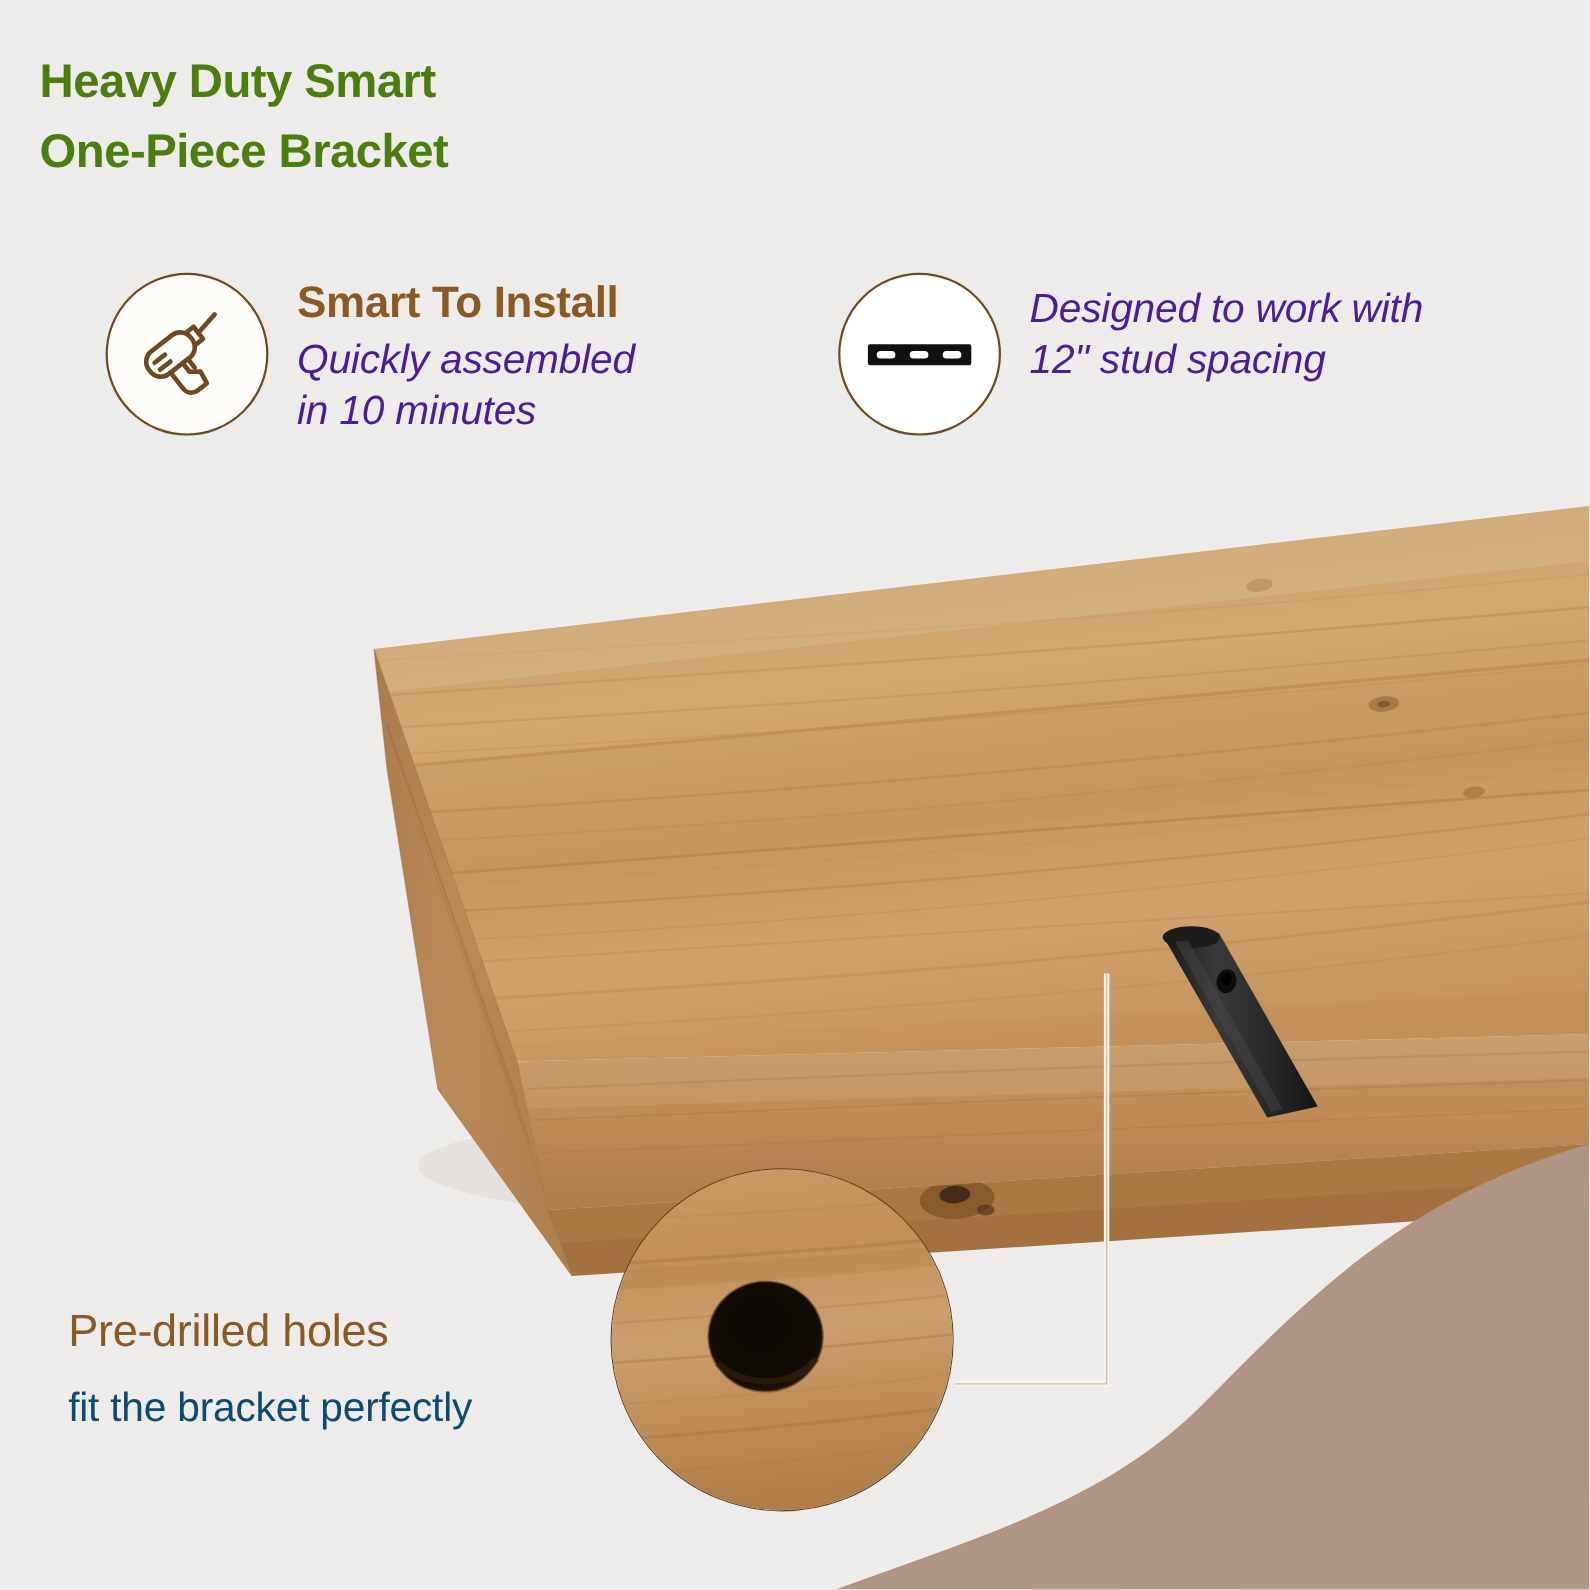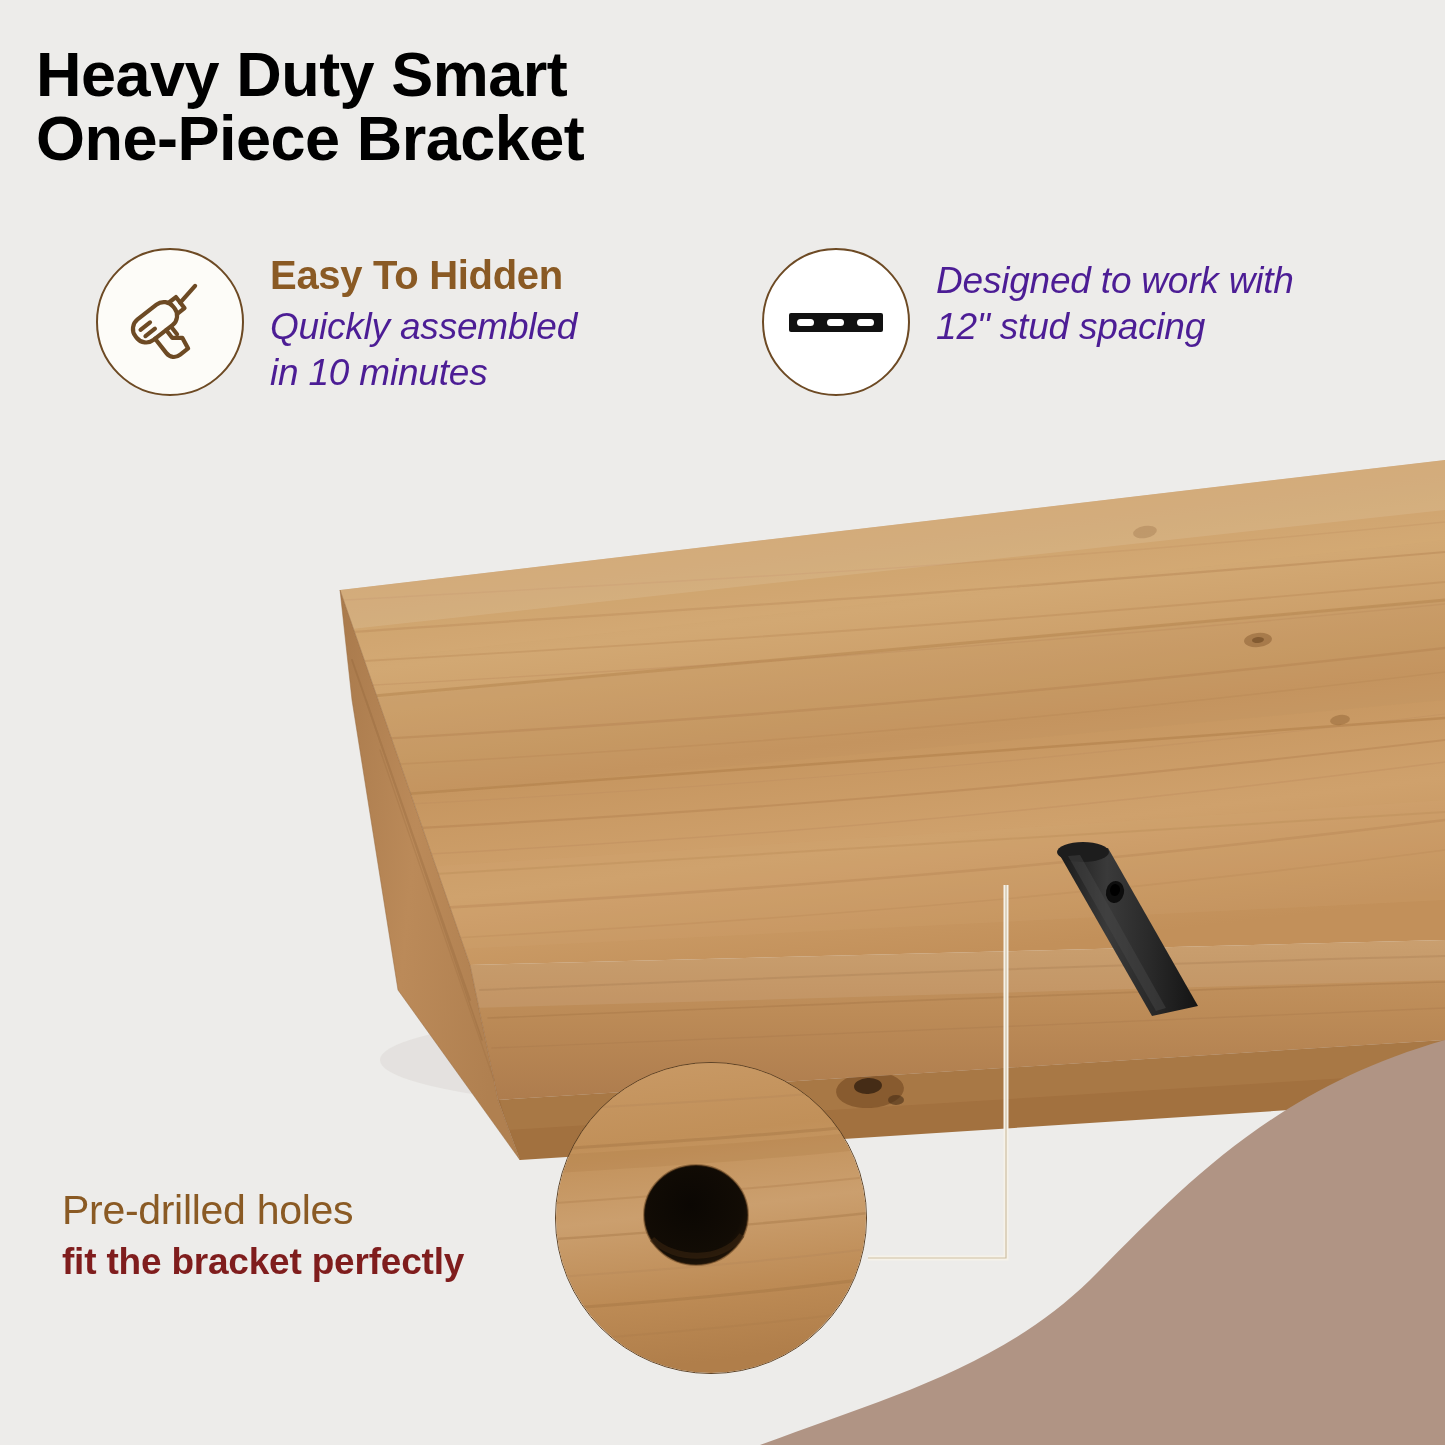--- a/index.html
+++ b/index.html
@@ -7,22 +7,22 @@
     width:1445px;height:1445px;overflow:hidden;
     background:#edecea;
     font-family:"Liberation Sans", sans-serif;
     position:relative;
   }
   #stage{position:absolute;inset:0;width:1445px;height:1445px;overflow:hidden;background:#edecea;}
 
   
   .title{
     position:absolute;left:36px;top:42px;width:820px;
-    font-size:63px;line-height:64px;font-weight:bold;
-    color:#000000;letter-spacing:-0.5px;white-space:pre-line;
+    font-size:43px;line-height:64px;font-weight:bold;
+    color:#4d7c0f;letter-spacing:-0.5px;white-space:pre-line;
   }
 
   
   .feature{position:absolute;display:flex;align-items:flex-start;}
   .feature.f1{left:96px;top:248px;}
   .feature.f2{left:762px;top:248px;}
 
   .badge{
     width:148px;height:148px;border-radius:50%;
     border:2px solid #6d4a24;
@@ -39,21 +39,21 @@
     line-height:46px;letter-spacing:-0.3px;white-space:nowrap;
   }
   .fbody{
     font-size:37px;color:#4c1d95;line-height:46px;
     margin-top:6px;white-space:pre-line;letter-spacing:-0.2px;font-style:italic;
   }
 
   
   .caption{position:absolute;left:62px;top:1185px;}
   .cap-head{font-size:41px;font-weight:normal;color:#8a5a24;line-height:50px;letter-spacing:-0.3px;}
-  .cap-sub{font-size:37px;color:#7f1d1d;line-height:50px;margin-top:2px;letter-spacing:-0.2px;font-weight:bold;}
+  .cap-sub{font-size:37px;color:#0c4a6e;line-height:50px;margin-top:20px;letter-spacing:-0.2px;}
 
   
   .photo{position:absolute;left:0;top:400px;width:1445px;height:1045px;}
 
   
   .detail-circle{
     position:absolute;left:555px;top:1062px;width:312px;height:312px;
     border-radius:50%;overflow:hidden;border:1.5px solid #5d4327;
     box-sizing:border-box;
   }
@@ -253,21 +253,21 @@
           <path d="M 64,36 L 72,36 L 72,50 L 64,50"></path>
           <path d="M 72,43 L 94,39"></path>
           <path d="M 30,56 L 30,74 C 30,80 34,84 40,84 L 50,84 L 52,72 L 44,66 L 44,56"></path>
           <path d="M 24,40 L 36,40"></path>
           <path d="M 24,48 L 36,48"></path>
           <path d="M 50,58 L 50,66"></path>
         </g>
       </svg>
     </div>
     <div class="ftext">
-      <div class="fhead">Easy To Hidden</div>
+      <div class="fhead">Smart To Install</div>
       <div class="fbody">Quickly assembled
 in 10 minutes</div>
     </div>
   </div>
 
   <div class="feature f2">
     <div class="badge white">
       <svg width="110" height="110" viewBox="0 0 110 110">
         <rect x="8" y="46" width="94" height="19" rx="2" fill="#111111"></rect>
         <rect x="16" y="52" width="17" height="7" rx="3.5" fill="#ffffff"></rect>

